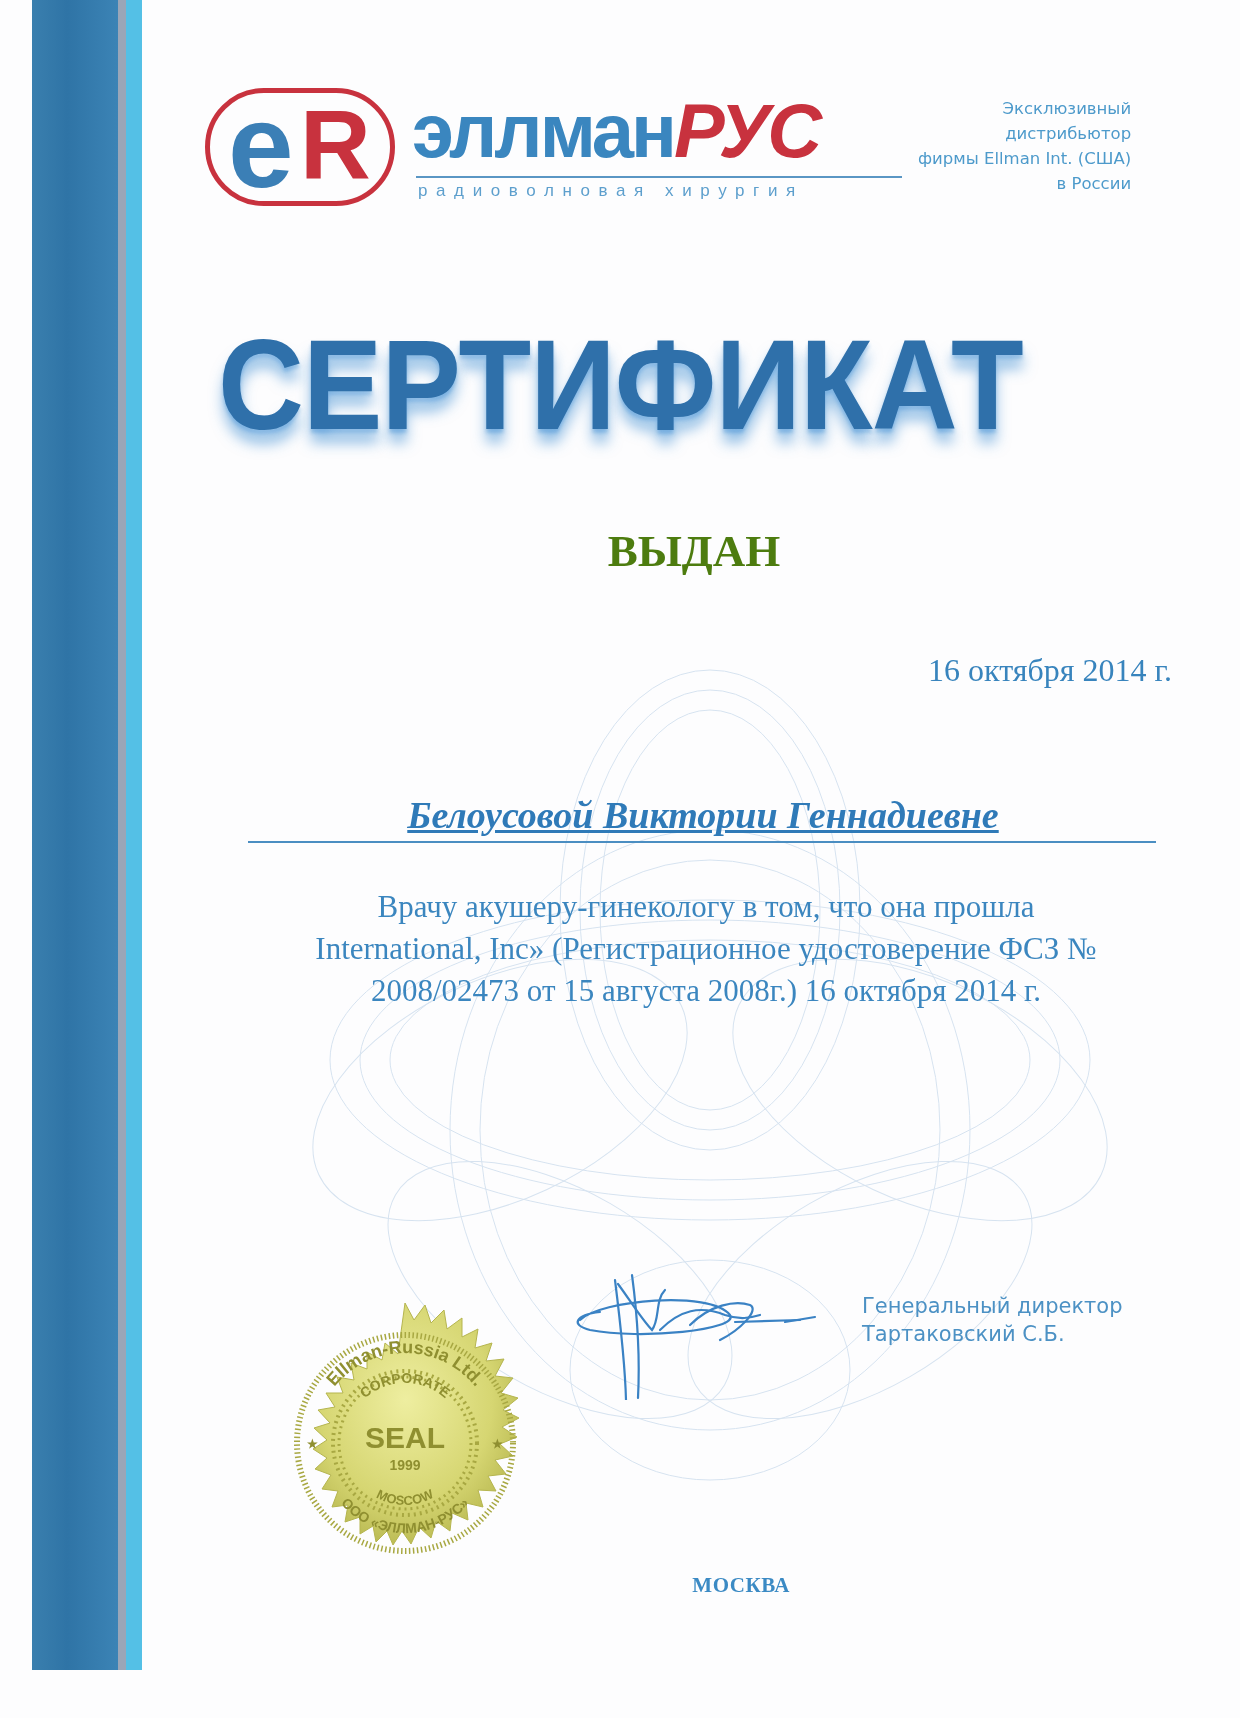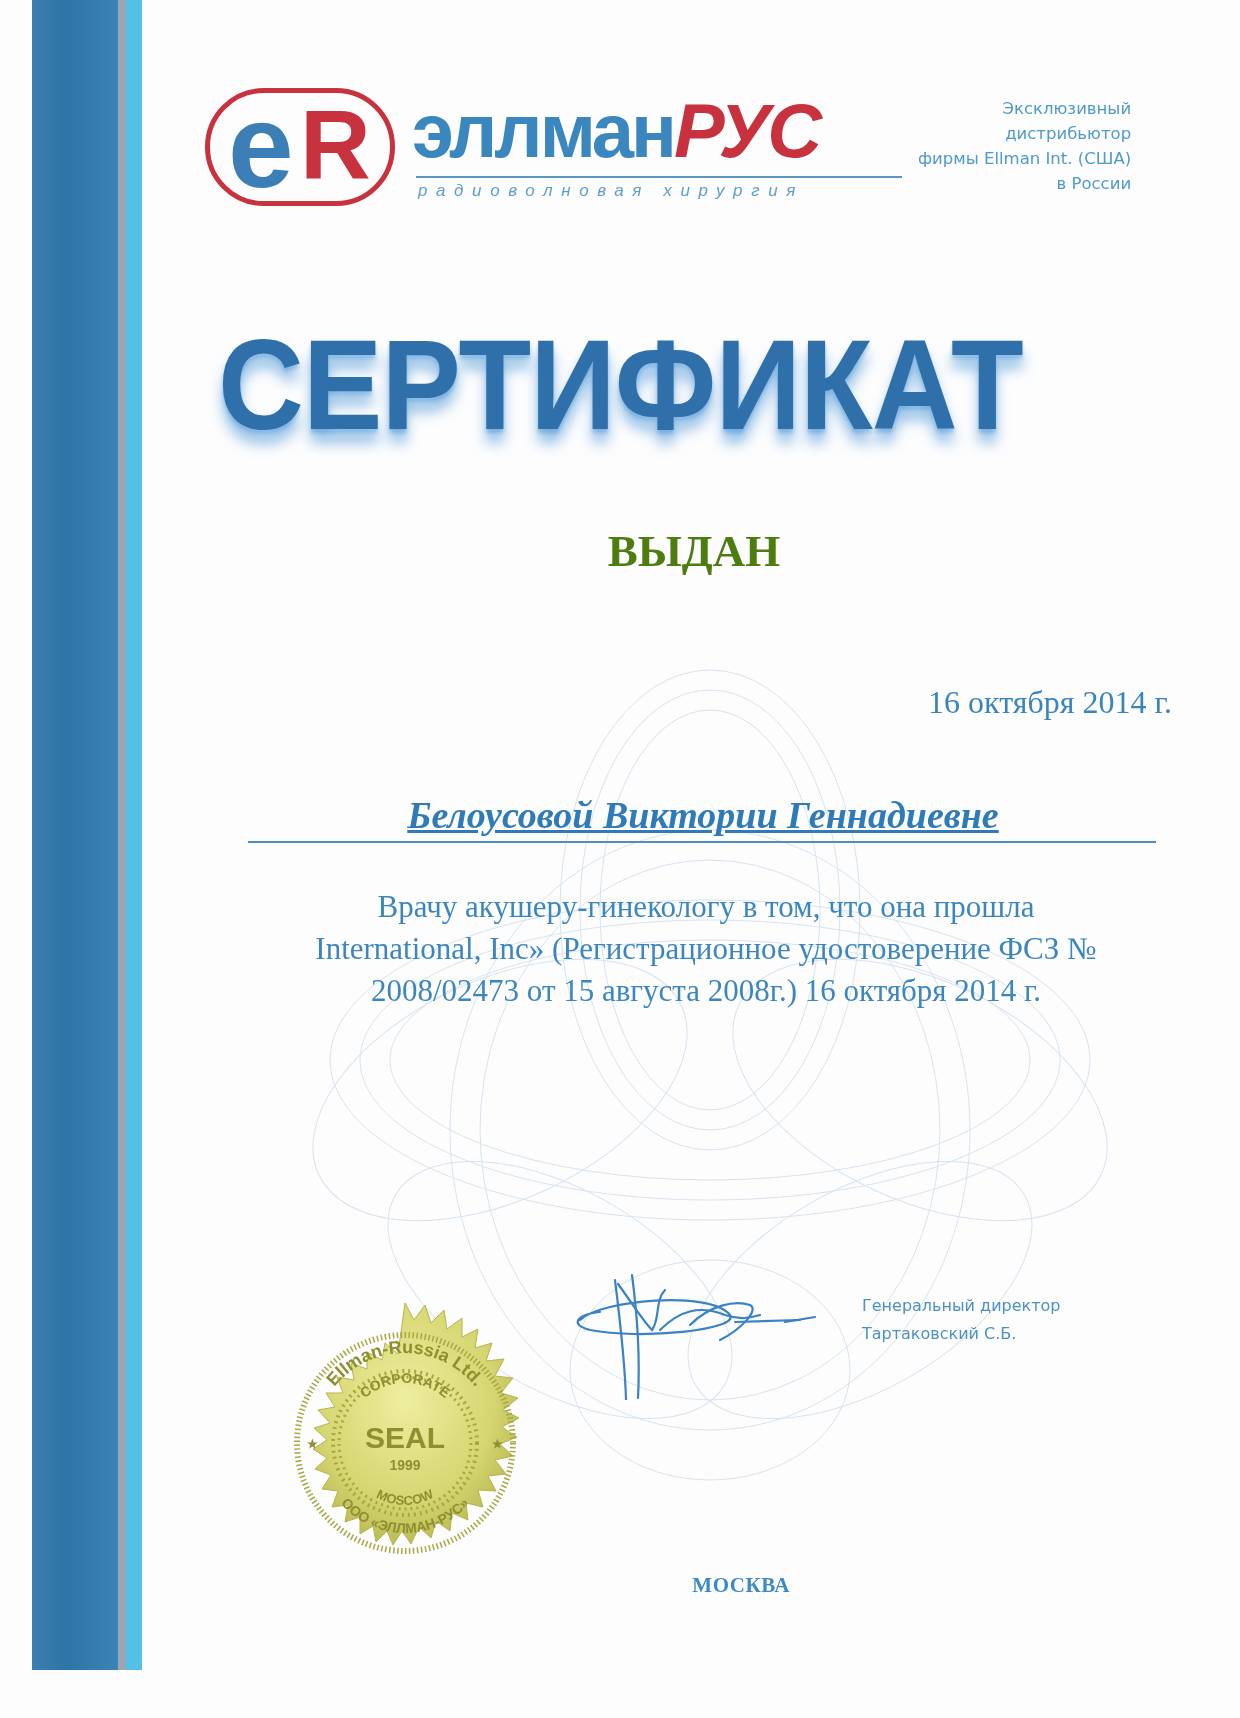--- a/index.html
+++ b/index.html
@@ -49,21 +49,21 @@
       color: #3a86bf; white-space: nowrap;
     }
     .brand-name .red { color: #c8323e; font-style: italic; }
     .brand-rule {
       position: absolute; left: 416px; top: 176px; width: 486px; height: 2px;
       background: #5a96c4;
     }
     .brand-tagline {
       position: absolute; left: 418px; top: 181px;
       font-family: "Liberation Sans", sans-serif;
-      font-size: 17px; letter-spacing: 8.6px; color: #5d9fcd; white-space: nowrap; font-style: italic;
+      font-size: 17px; letter-spacing: 8.6px; color: #5d9fcd; white-space: nowrap;
     }
     .distributor {
       position: absolute; left: 918px; top: 96px;
       font-family: "DejaVu Sans", sans-serif;
       font-size: 16.5px; line-height: 25px; color: #4d9acb;
     }
     .distributor div { white-space: nowrap; text-align: right; }
     
     .title {
       position: absolute; left: 218px; top: 300px; width: 960px;
@@ -73,21 +73,21 @@
       text-shadow: 0 14px 14px rgba(60,140,210,0.55), 0 4px 4px rgba(60,140,210,0.4);
       transform: scaleX(0.93); transform-origin: left center;
       white-space: nowrap;
     }
     .issued {
       position: absolute; left: 574px; top: 525px; width: 240px; text-align: center;
       font-family: Liberation Serif, serif; font-weight: bold;
       font-size: 45px; color: #4d7c0f;
     }
     .date-top {
-      position: absolute; right: 68px; top: 684px;
+      position: absolute; right: 68px; top: 652px;
       font-size: 32px; color: #3884bd; white-space: nowrap;
     }
     .recipient {
       position: absolute; left: 250px; top: 790px; width: 906px;
       text-align: center; font-size: 38px; font-weight: bold; font-style: italic;
       color: #2f7ab8; line-height: 50px; text-decoration: underline;
     }
     .recipient-line {
       position: absolute; left: 248px; top: 841px; width: 908px; height: 2px;
       background: #4b8ec2;
@@ -95,21 +95,21 @@
     .body-text {
       position: absolute; left: 226px; top: 886px; width: 960px;
       font-size: 31px; line-height: 42px; color: #3b86bf; text-align: center;
     }
     .body-text .line { white-space: nowrap; }
     .signature {
       position: absolute; left: 560px; top: 1260px; width: 300px; height: 140px;
     }
     .sign-title {
       position: absolute; left: 862px; top: 1292px;
-      font-family: "DejaVu Sans", sans-serif; font-size: 16px; line-height: 28px;
+      font-family: "DejaVu Sans", sans-serif; font-size: 21px; line-height: 28px;
       color: #4c91c4;
     }
     .seal {
       position: absolute; left: 260px; top: 1298px; width: 290px; height: 290px;
     }
     .city {
       position: absolute; left: 610px; top: 1573px; width: 180px; text-align: right;
       font-weight: bold; font-size: 21px; color: #3b8ac4; letter-spacing: 0.5px;
     }
   </style>

